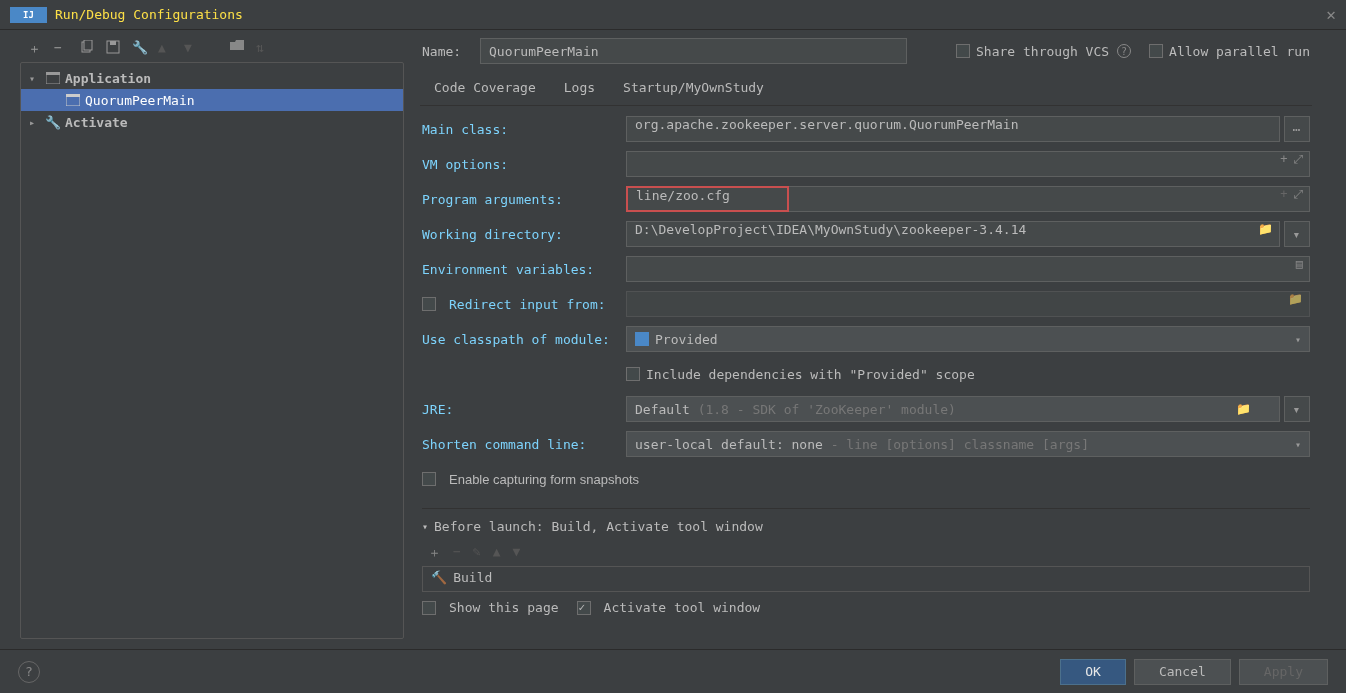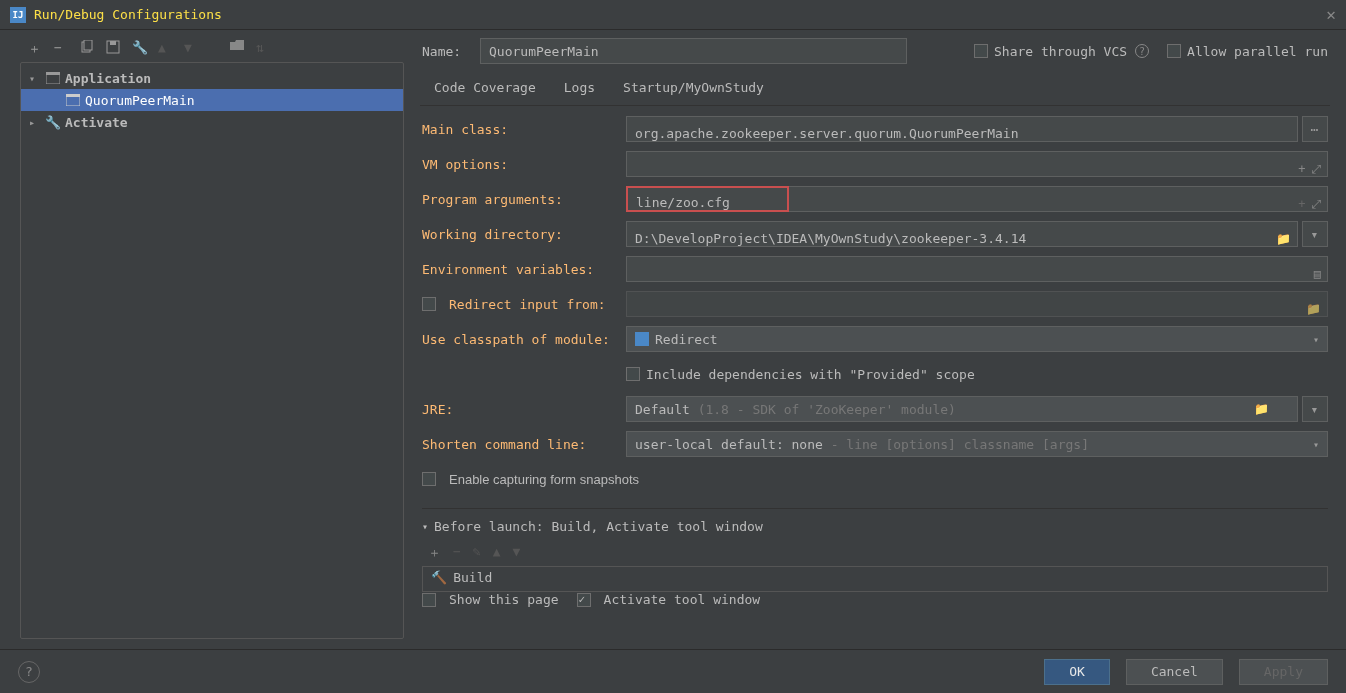--- a/index.html
+++ b/index.html
@@ -1,63 +1,63 @@
 <!DOCTYPE html>
 <html><head>
 <meta charset="utf-8">
 <style>
 *{box-sizing:border-box;margin:0;padding:0;font-family:"Segoe UI",Consolas,monospace;font-size:13px}
 body{background:#3c3f41;color:#bbb;width:1346px;height:693px;overflow:hidden;position:relative}
 .title-bar{height:30px;display:flex;align-items:center;padding:0 10px;background:#3c3f41;border-bottom:1px solid #2b2b2b}
-.title-bar .logo{width:16px;height:16px;background:#4a88c7;margin-right:8px;display:flex;align-items:center;justify-content:center;font-size:9px;color:#fff;font-weight:bold}
+.title-bar .logo{width:37px;height:16px;background:#4a88c7;margin-right:8px;display:flex;align-items:center;justify-content:center;font-size:9px;color:#fff;font-weight:bold}
 .title-bar .title{color:#fde047;font-family:Consolas,monospace}
 .title-bar .close{margin-left:auto;color:#888;cursor:pointer;font-size:16px}
 .main{display:flex;height:calc(100% - 74px);padding:0}
 .left-col{width:404px;padding:6px 0 6px 8px}
 .toolbar{display:flex;align-items:center;gap:12px;padding:4px 8px 8px 20px;color:#888}
 .toolbar .tb-icon{width:14px;height:14px;cursor:pointer;color:#999}
 .tree{background:#3c3f41;border:1px solid #555;border-radius:2px;height:calc(100% - 30px);padding:4px 0;margin-left:12px}
 .tree-row{display:flex;align-items:center;padding:2px 8px;height:22px;cursor:pointer}
 .tree-row.selected{background:#4b6eaf;color:#fff}
 .tree-arrow{width:12px;color:#999;font-size:10px;display:inline-block}
 .tree-icon{width:16px;height:14px;margin:0 4px;display:inline-flex;align-items:center;justify-content:center}
 .app-icon{color:#888;font-size:12px}
 .wrench-icon{color:#888}
-.right-col{flex:1;padding:8px 18px 0 18px}
+.right-col{flex:1;padding:8px 36px 0 18px}
 .name-row{display:flex;align-items:center;gap:12px;margin-bottom:10px}
 .name-row .label{width:46px;color:#bbb;font-family:Consolas,monospace}
 .name-input{flex:0 0 427px;height:26px;background:#45494a;border:1px solid #5e6060;padding:0 8px;color:#bbb;font-family:Consolas,monospace}
 .checkbox-row{display:flex;align-items:center;gap:6px;margin-left:auto}
 .chk{width:14px;height:14px;border:1px solid #6e6e6e;background:#43494a;cursor:pointer}
 .chk.checked::after{content:"✓";color:#bbb;font-size:11px;position:relative;top:-3px;left:1px}
 .help-icon{width:14px;height:14px;border:1px solid #888;border-radius:50%;color:#888;font-size:10px;display:inline-flex;align-items:center;justify-content:center;margin-left:2px;cursor:pointer}
 .tabs{display:flex;border-bottom:1px solid #323232;margin:2px -2px 10px -2px}
 .tab{padding:6px 14px 10px 14px;color:#bbb;cursor:pointer;font-family:Consolas,monospace}
 .tab.active{color:#c8a0d8;border-bottom:3px solid #4a688a;margin-bottom:-1px}
 .form-row{display:flex;align-items:center;margin-bottom:9px;min-height:26px}
-.form-label{width:204px;color:#fdba74;font-family:Consolas,monospace}
-.form-input{flex:1;height:26px;background:#45494a;border:1px solid #5e6060;padding:0 8px;color:#bbb;font-family:Consolas,monospace;display:flex;align-items:flex-end;position:relative}
+.form-label{width:204px;color:#7dd3fc;font-family:Consolas,monospace}
+.form-input{flex:1;height:26px;background:#45494a;border:1px solid #5e6060;padding:0 8px;color:#bbb;font-family:Consolas,monospace;display:flex;align-items:flex-start;position:relative}
 .form-input.highlighted{border:2px solid #c94f4f}
 .input-icons{position:absolute;right:6px;display:flex;gap:6px;align-items:center}
 .icon-btn{color:#888;font-size:12px;cursor:pointer}
 .browse-btn{width:26px;height:26px;background:#45494a;border:1px solid #5e6060;margin-left:4px;display:flex;align-items:center;justify-content:center;color:#999;cursor:pointer;letter-spacing:1px}
 .dropdown{flex:1;height:26px;background:#4c5052;border:1px solid #5e6060;padding:0 8px;color:#bbb;display:flex;align-items:center;position:relative;cursor:pointer;font-family:Consolas,monospace}
 .dropdown .arrow{position:absolute;right:8px;color:#999;font-size:10px}
 .dropdown .mod-icon{width:14px;height:14px;background:#4a88c7;margin-right:6px;display:inline-block}
 .muted{color:#777}
 .section-divider{height:1px;background:#323232;margin:16px 0 10px 0}
 .before-launch-header{display:flex;align-items:center;gap:6px;color:#bbb;margin-bottom:8px;font-family:Consolas,monospace}
 .bl-toolbar{display:flex;gap:12px;padding:2px 6px;color:#888}
 .bl-list{border:1px solid #555;background:#3c3f41;height:26px;margin-top:2px}
 .bl-item{display:flex;align-items:center;padding:3px 8px;font-family:Consolas,monospace}
 .hammer-icon{color:#4b9e4b;margin-right:6px}
-.bl-checks{display:flex;gap:18px;align-items:flex-end}
+.bl-checks{display:flex;gap:18px;margin-top:8px;align-items:flex-end}
 .footer{position:absolute;bottom:0;left:0;right:0;height:44px;border-top:1px solid #2b2b2b;display:flex;align-items:center;padding:0 18px;background:#3c3f41}
 .footer .help-big{width:22px;height:22px;border:1px solid #666;border-radius:50%;color:#888;display:flex;align-items:center;justify-content:center;cursor:pointer}
-.footer-btns{margin-left:auto;display:flex;gap:16px}
+.footer-btns{margin-left:auto;display:flex;gap:8px}
 .btn{height:26px;padding:0 24px;background:#4c5052;border:1px solid #5e6060;color:#bbb;cursor:pointer;display:flex;align-items:center;font-family:Consolas,monospace}
 .btn.primary{background:#365880;border-color:#4c708c;color:#e8e8e8}
 .btn.disabled{color:#666}
 svg{display:block}
 .flex-gap{display:flex;align-items:center;gap:13px}
 </style>
 </head>
 <body>
 
 <div class="title-bar">
@@ -204,21 +204,21 @@
         <div class="input-icons">
             <span class="icon-btn">📁</span>
           </div>
       </div>
     </div>
 
     <div class="form-row">
       <span class="form-label">Use classpath of module:</span>
       <div class="dropdown">
         <span class="mod-icon"></span>
-        <span>Redirect</span>
+        <span>Provided</span>
         <span class="arrow">▾</span>
       </div>
     </div>
 
     <div class="form-row" style="padding-left:204px">
       <span class="chk"></span>
       <span style="margin-left:6px;font-family:Consolas,monospace">Include dependencies with "Provided" scope</span>
     </div>
 
     <div class="form-row">

